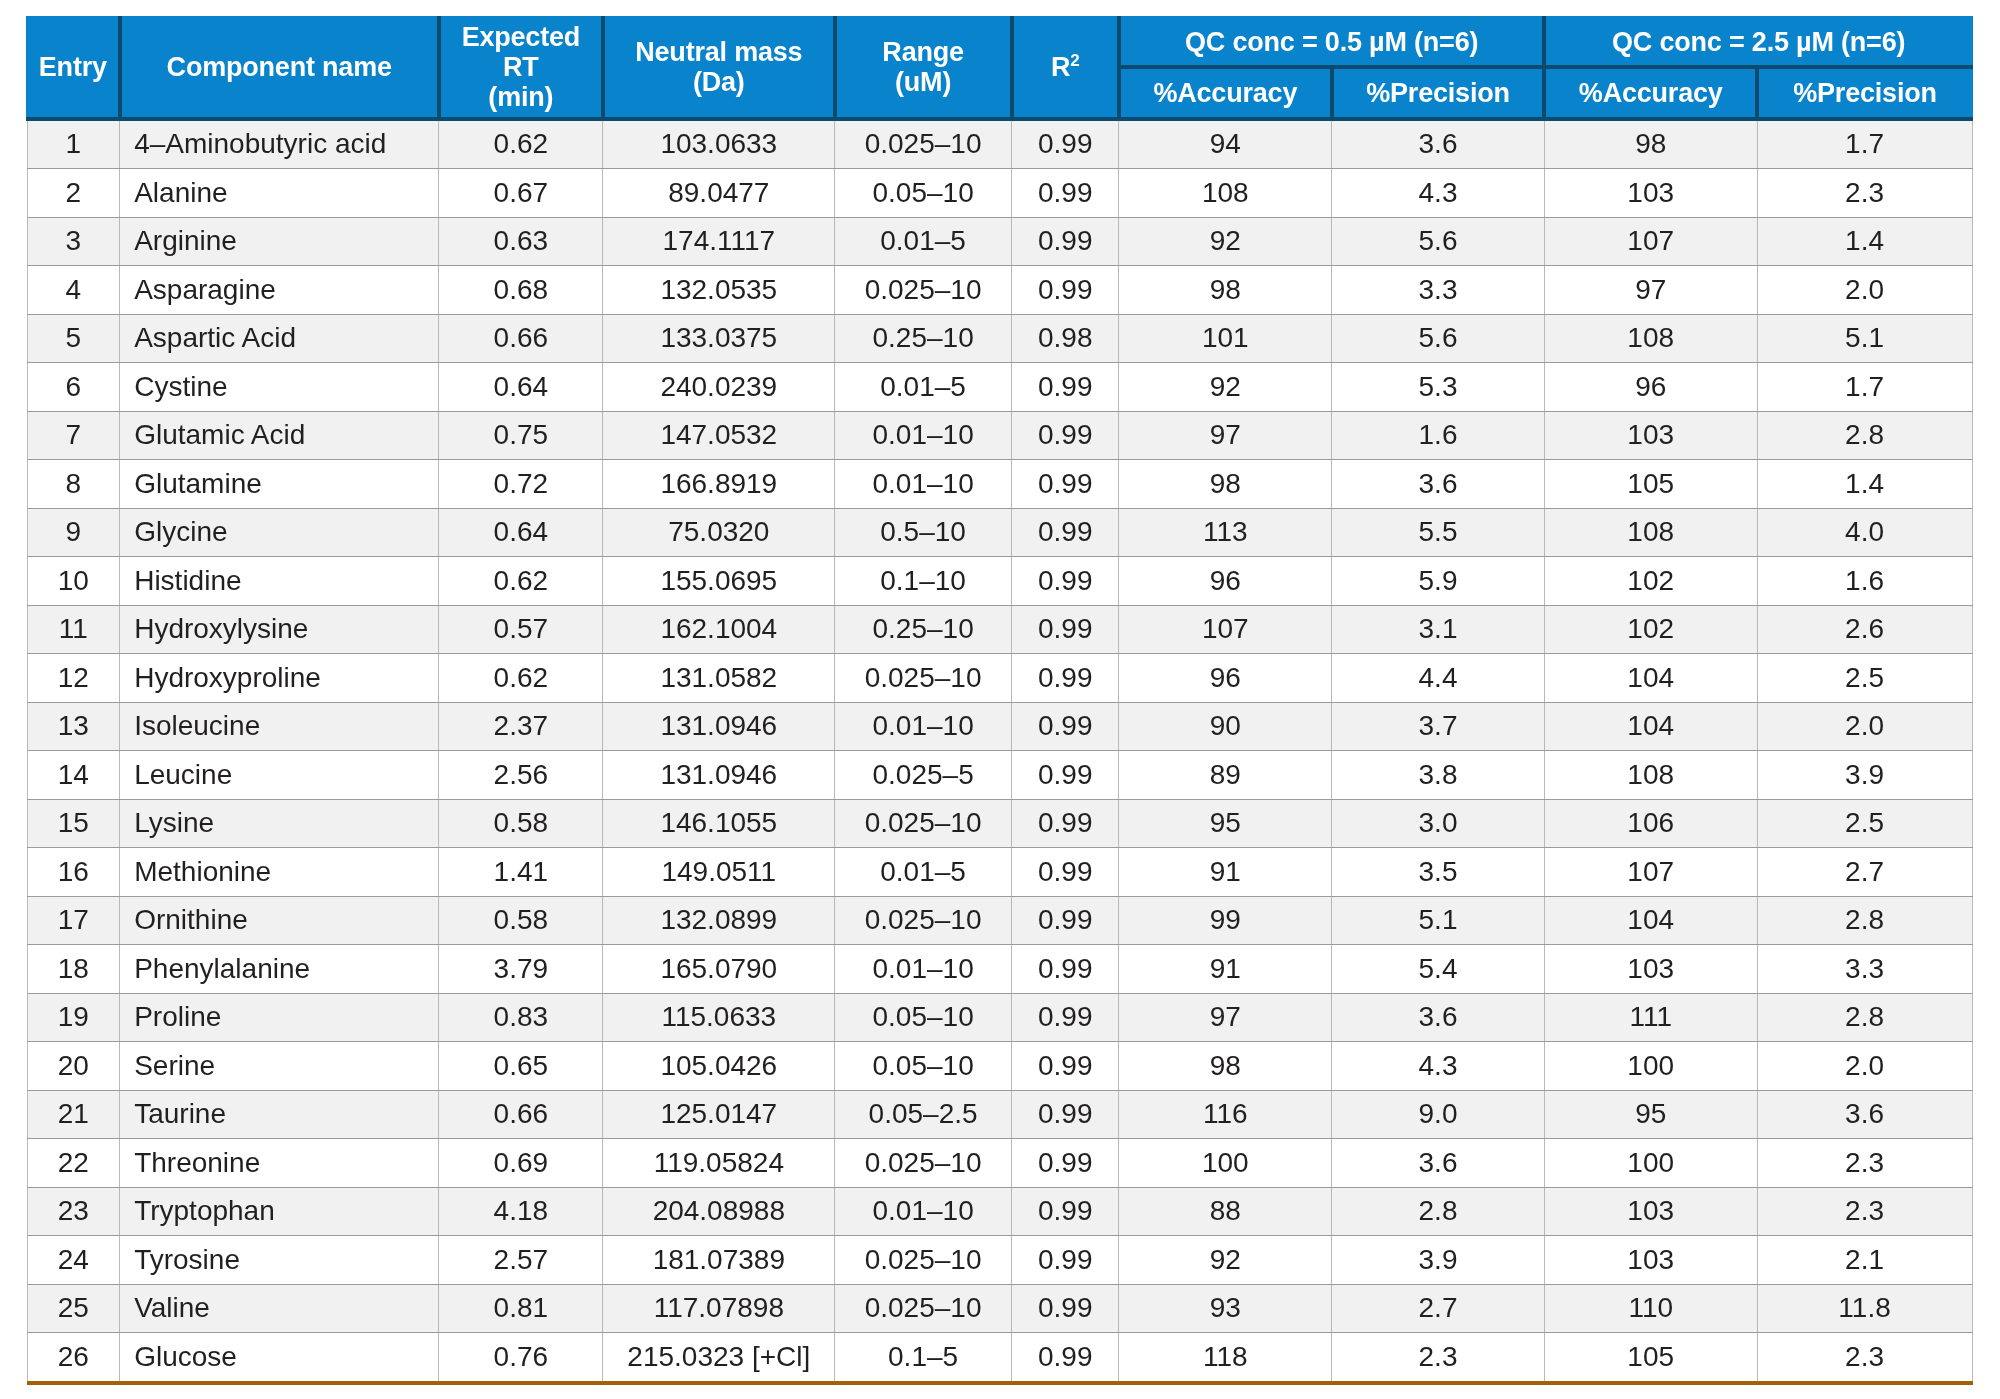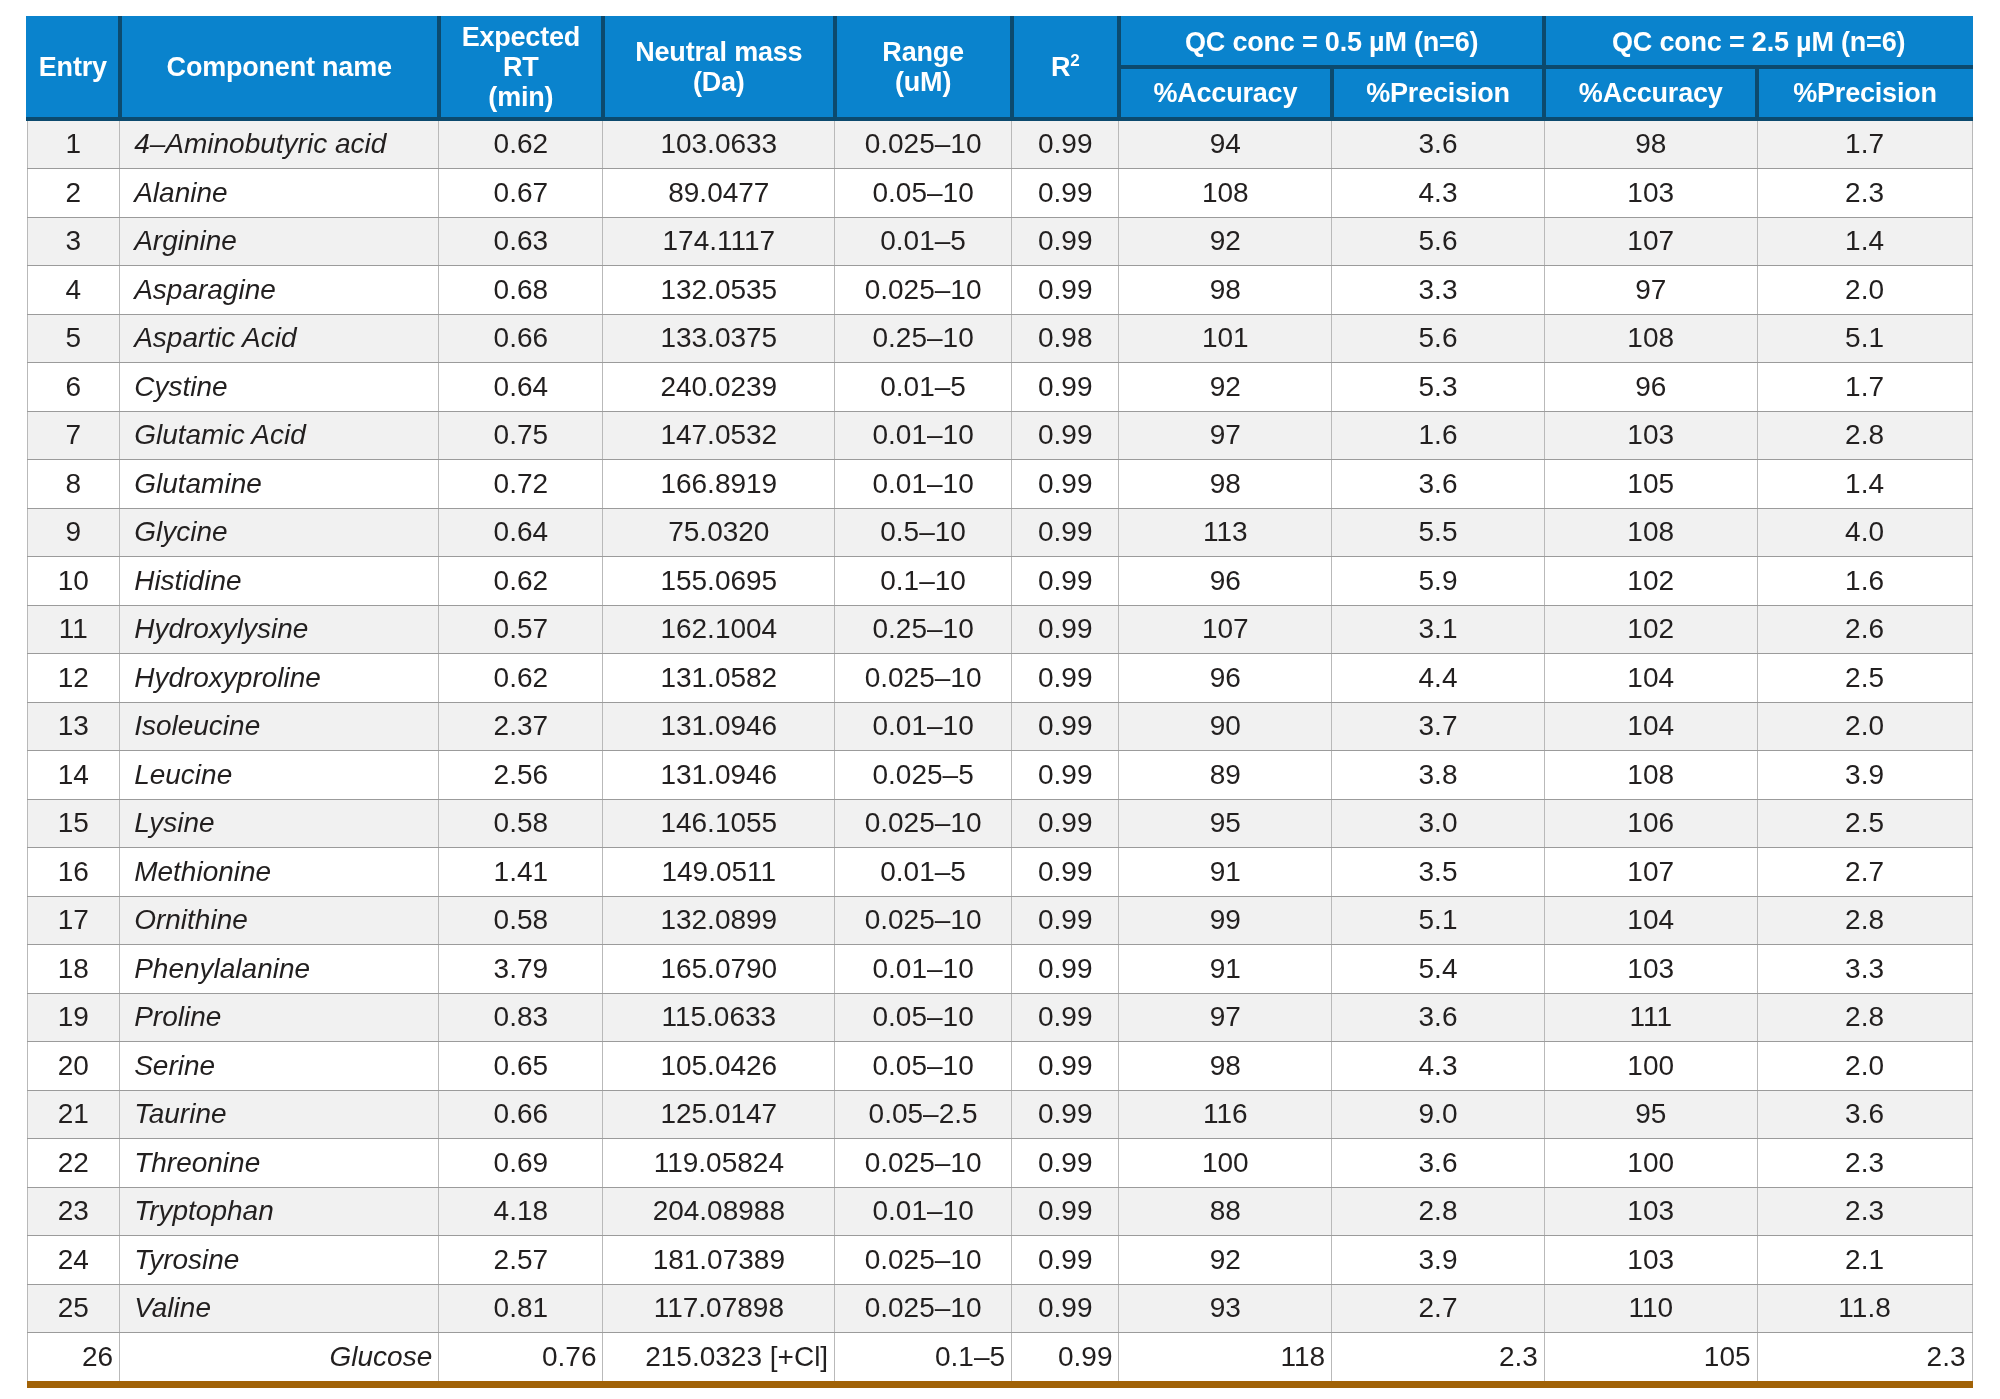--- a/index.html
+++ b/index.html
@@ -54,23 +54,23 @@
     padding: 0 6px;
     border-right: 1px solid #b9b9b9;
     border-bottom: 1px solid #9b9b9b;
     background: #ffffff;
     white-space: nowrap;
     overflow: hidden;
   }
   tbody tr:nth-child(odd) td { background: #f1f1f1; }
   tbody tr:nth-child(even) td { background: #ffffff; }
   tbody td.col-entry { border-left: 1px solid #b9b9b9; }
-  tbody td.col-name  { text-align: left; padding-left: 14px; font-style: italic; }
+  tbody td.col-name  { text-align: left; padding-left: 14px; }
   tbody td.col-last  { border-right: 1px solid #b9b9b9; }
-  tbody tr:last-child td { border-bottom: 7px solid #a16207; text-align: right; }
+  tbody tr:last-child td { border-bottom: 4px solid #a16207; }
 
   
   col.c-entry { width: 88px; }
   col.c-name  { width: 303px; }
   col.c-rt    { width: 156px; }
   col.c-mass  { width: 220px; }
   col.c-range { width: 168px; }
   col.c-r2    { width: 102px; }
   col.c-acc1  { width: 202px; }
   col.c-pre1  { width: 202px; }

